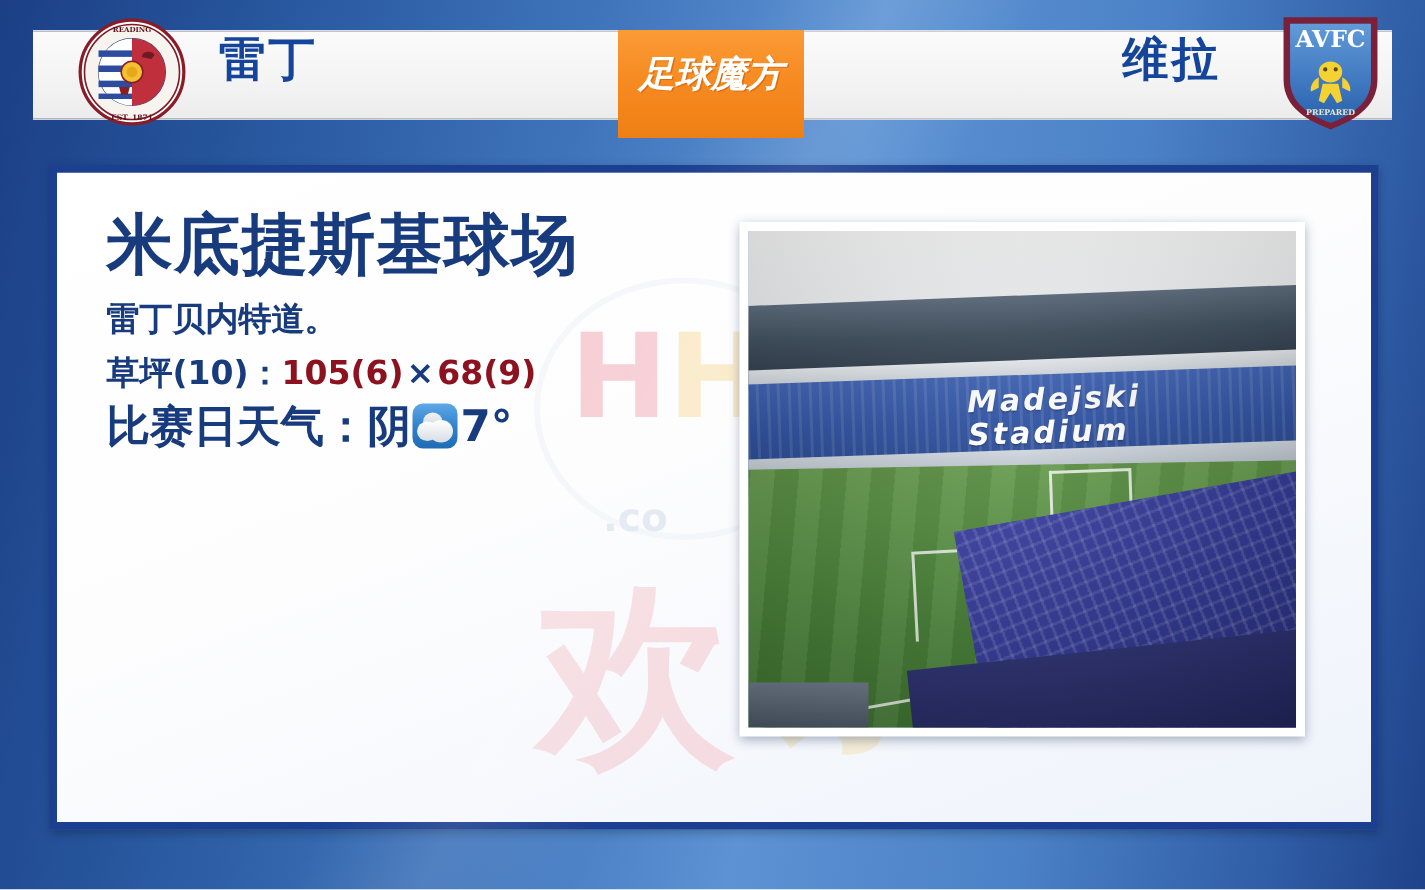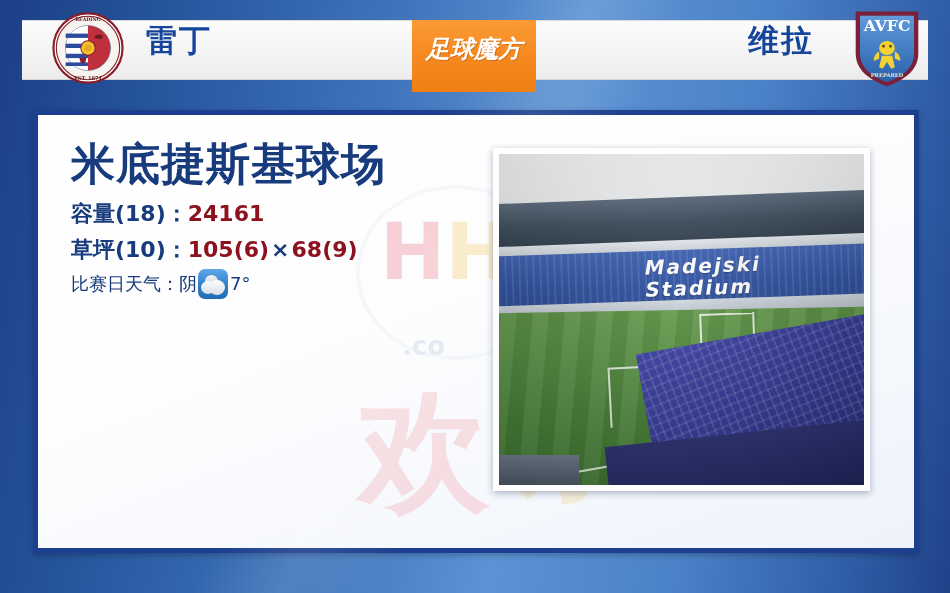--- a/index.html
+++ b/index.html
@@ -161,22 +161,22 @@
     line-height: 34px;
     white-space: nowrap;
   }
   .spec-line { margin-top: 2px; }
   .val { color: #8d1220; }
   .times { color: #173b7c; font-weight: bold; padding: 0 2px; }
 
   .weather-line {
     display: flex;
     align-items: center;
-    font-size: 18px;
-    font-weight: normal;
+    font-size: 29px;
+    font-weight: bold;
     color: #173b7c;
     line-height: 34px;
     white-space: nowrap;
   }
   .wicon {
     display: inline-block;
     position: relative;
     width: 30px; height: 30px;
     margin: 0 2px 0 1px;
     border-radius: 7px;
@@ -365,22 +365,22 @@
       </div>
       <div class="wm-dotco">.co</div>
       <div class="wm-char c1">欢</div>
       <div class="wm-char c2">呀</div>
     </div>
 
     <div class="info">
 
       <div class="stadium-title">米底捷斯基球场</div>
 
-
-      <div class="spec-line"><span>容量(18)：</span><span class="val">24161</span></div>
+      <div class="desc-line">雷丁贝内特道。</div>
+
 
       <div class="spec-line"><span>草坪(10)：</span><span class="val">105(6)</span><span class="times">×</span><span class="val">68(9)</span></div>
 
 
       <div class="weather-line">
           <span>比赛日天气：阴</span>
           <span class="wicon">
             <span class="cloud-c"></span>
             <span class="cloud-a"></span>
             <span class="cloud-b"></span>

